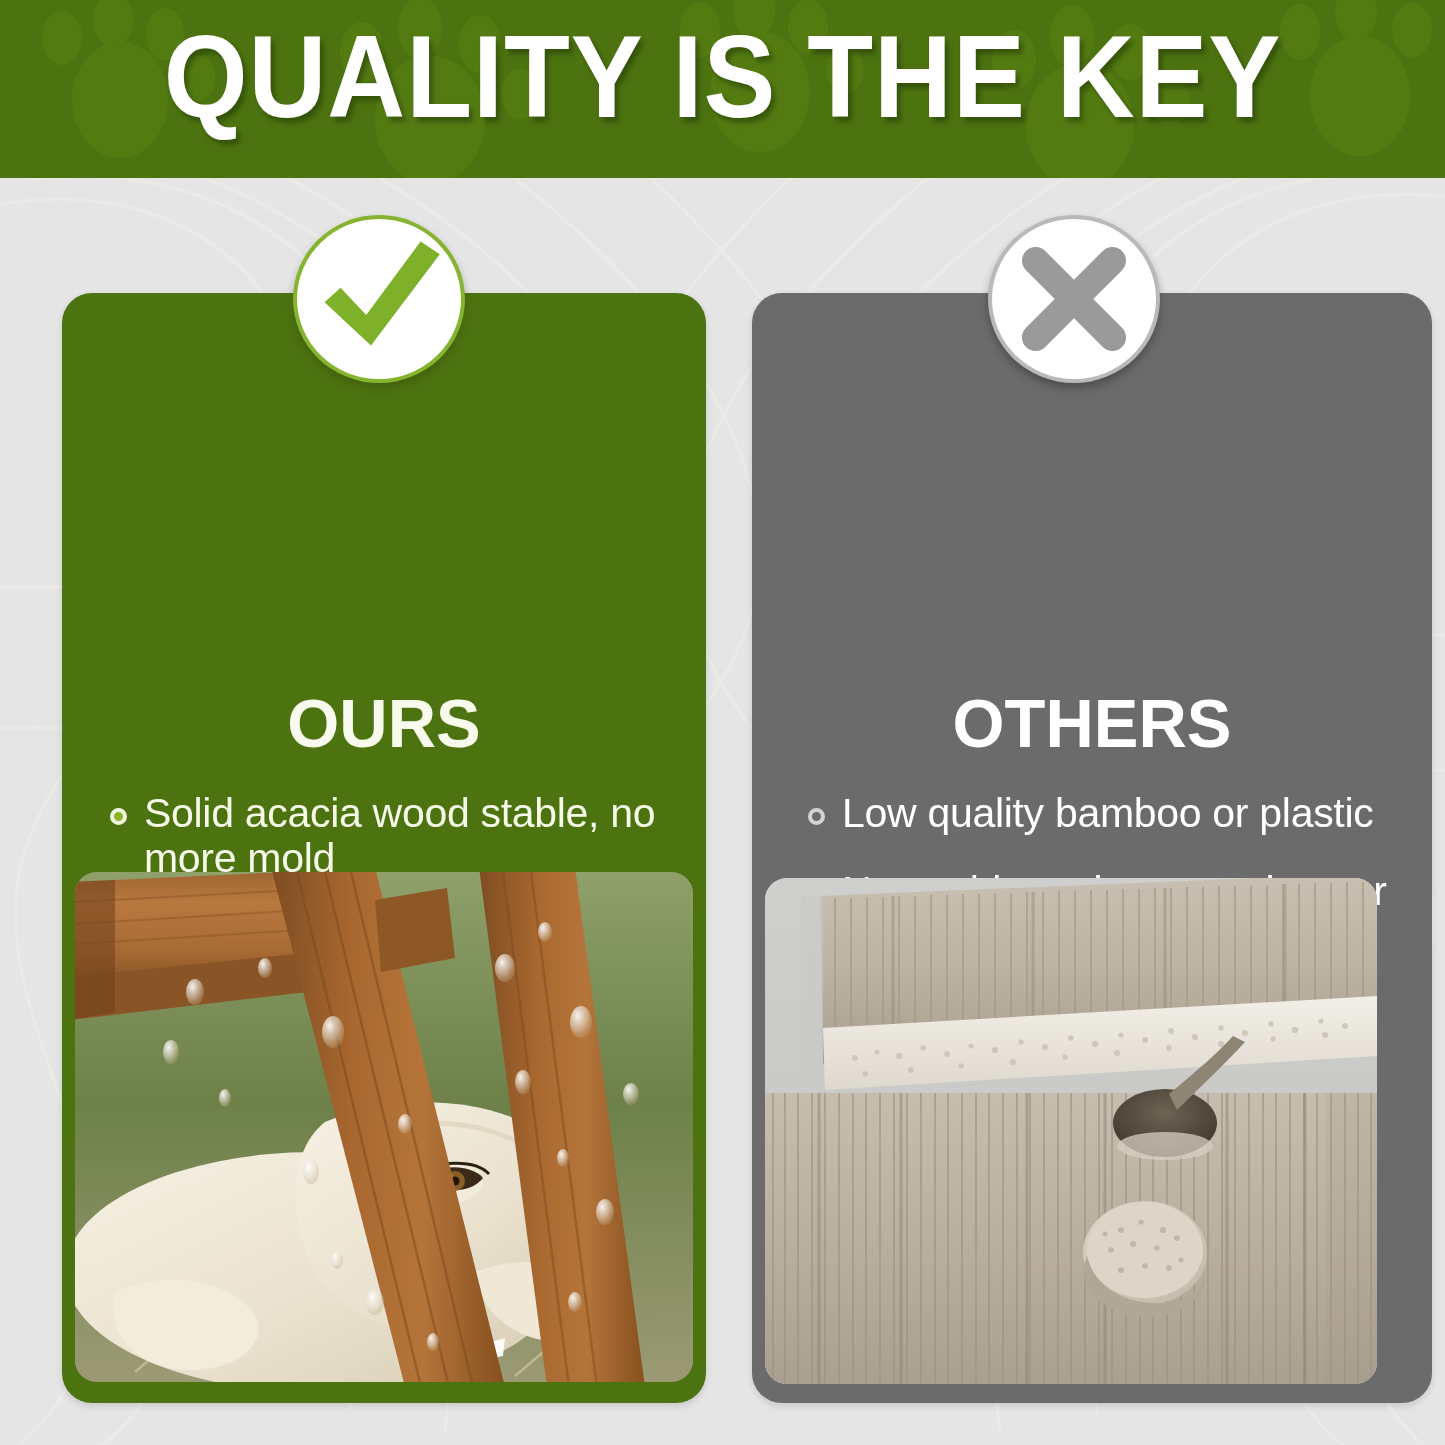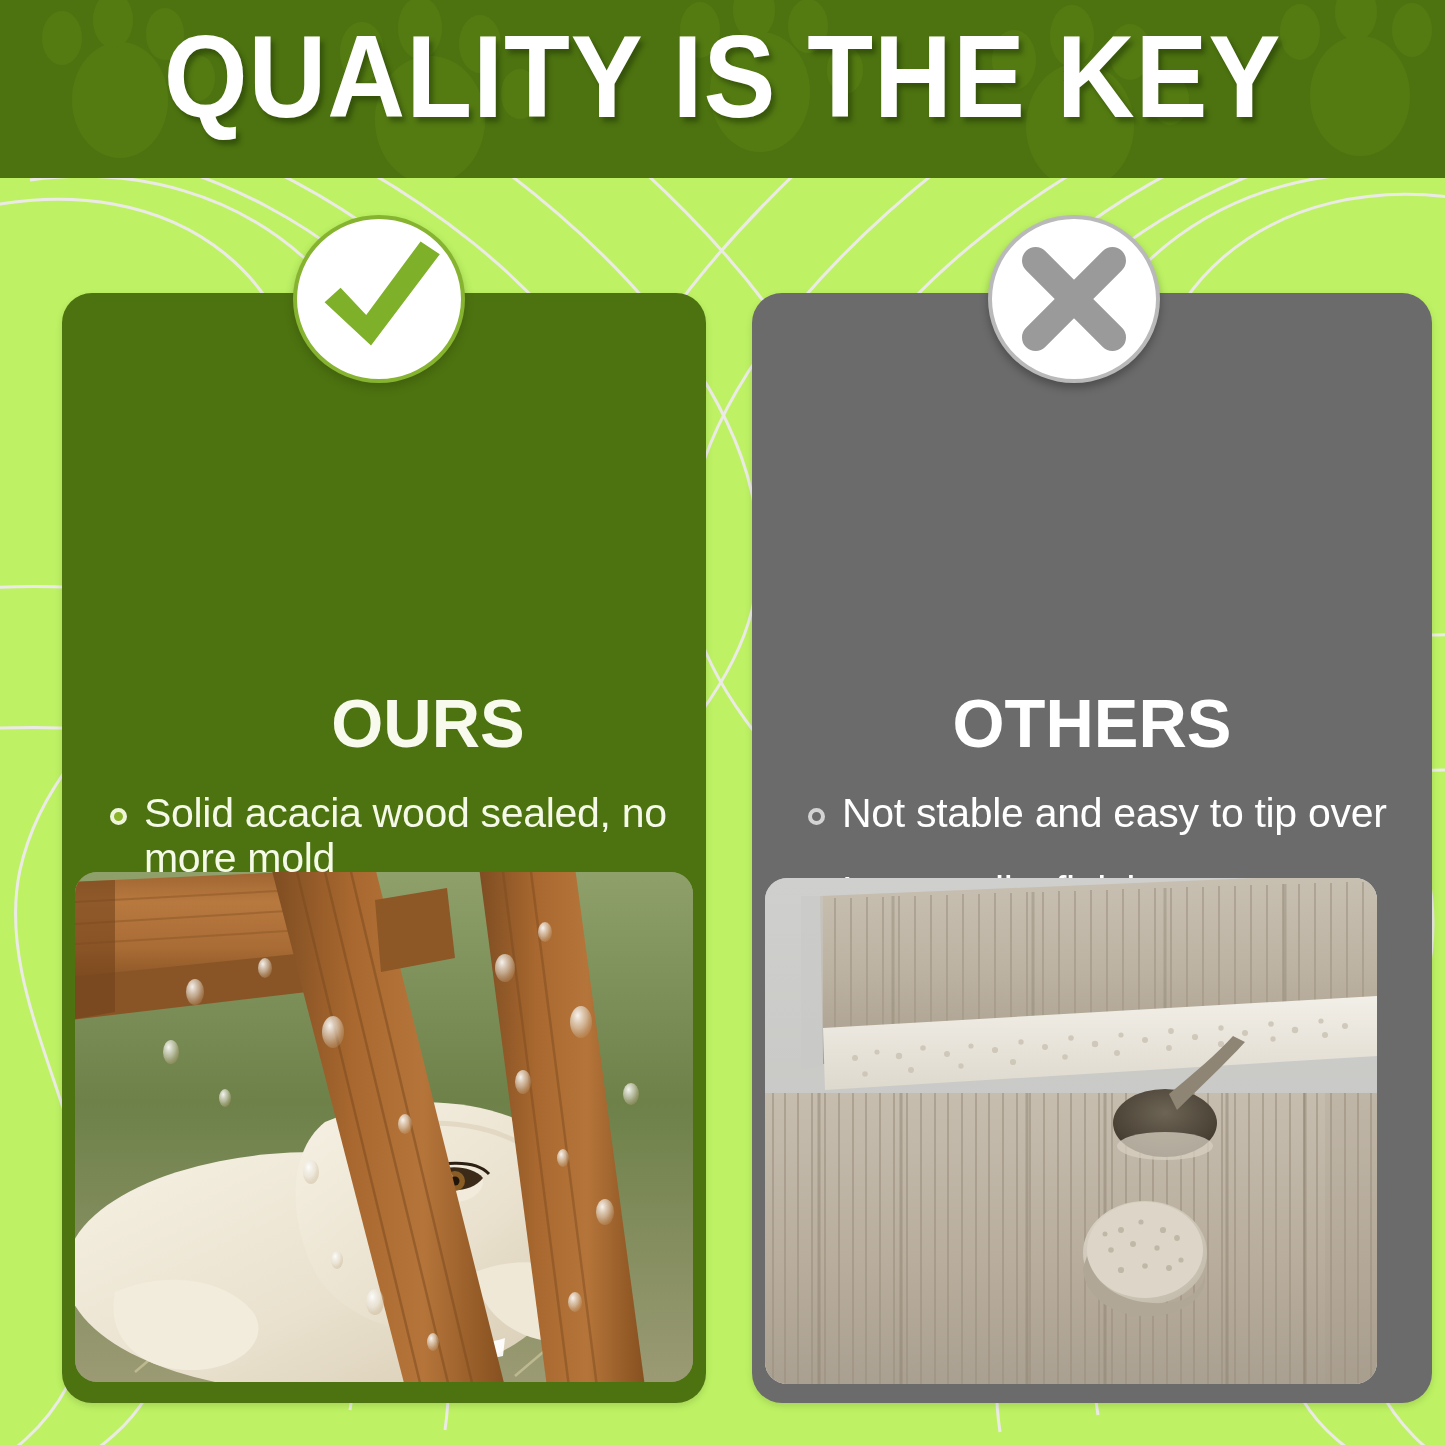--- a/index.html
+++ b/index.html
@@ -15,21 +15,21 @@
     background: #ffffff;
     position: relative;
   }
 
   
   #page {
     position: absolute;
     inset: 0;
     width: 1445px;
     height: 1445px;
-    background: #bef264;
+    background: #e5e5e5;
     overflow: hidden;
   }
   .bg-texture {
     position: absolute;
     left: 0; top: 170px;
     width: 1445px; height: 1275px;
     opacity: 1;
     pointer-events: none;
   }
 
@@ -69,21 +69,20 @@
     position: absolute;
     border-radius: 30px;
   }
   .panel-ours {
     left: 62px;
     top: 293px;
     width: 644px;
     height: 1110px;
     background: #4d7310;
     box-shadow: 0 3px 7px rgba(0,0,0,0.13);
-    padding-left: 44px;
   }
   .panel-others {
     left: 752px;
     top: 293px;
     width: 680px;
     height: 1110px;
     background: #6b6b6b;
     box-shadow: 0 3px 7px rgba(0,0,0,0.13);
   }
 
@@ -256,21 +255,21 @@
     <div class="header-title">QUALITY IS THE KEY</div>
   </div>
 
   <div class="panel panel-ours">
 
     <div class="panel-heading">OURS</div>
 
     <div class="bullets">
       <div class="bullet-row multi">
         <span class="bullet-dot"></span>
-        <span class="bullet-text">Solid acacia wood sealed, no more mold</span>
+        <span class="bullet-text">Solid acacia wood stable, no more mold</span>
       </div>
       <div class="bullet-row">
         <span class="bullet-dot"></span>
         <span class="bullet-text">Stylish with beautiful finish</span>
       </div>
       <div class="bullet-row">
         <span class="bullet-dot"></span>
         <span class="bullet-text">Sturdy upgraded design</span>
       </div>
       <div class="bullet-row">
@@ -282,20 +281,24 @@
         <span class="bullet-text">USA company</span>
       </div>
     </div>
   </div>
 
   <div class="panel panel-others">
 
     <div class="panel-heading">OTHERS</div>
 
     <div class="bullets">
+      <div class="bullet-row multi">
+        <span class="bullet-dot"></span>
+        <span class="bullet-text">Low quality bamboo or plastic</span>
+      </div>
       <div class="bullet-row multi">
         <span class="bullet-dot"></span>
         <span class="bullet-text">Not stable and easy to tip over</span>
       </div>
       <div class="bullet-row multi">
         <span class="bullet-dot"></span>
         <span class="bullet-text">Low quality finish</span>
       </div>
       <div class="bullet-row">
         <span class="bullet-dot"></span>

